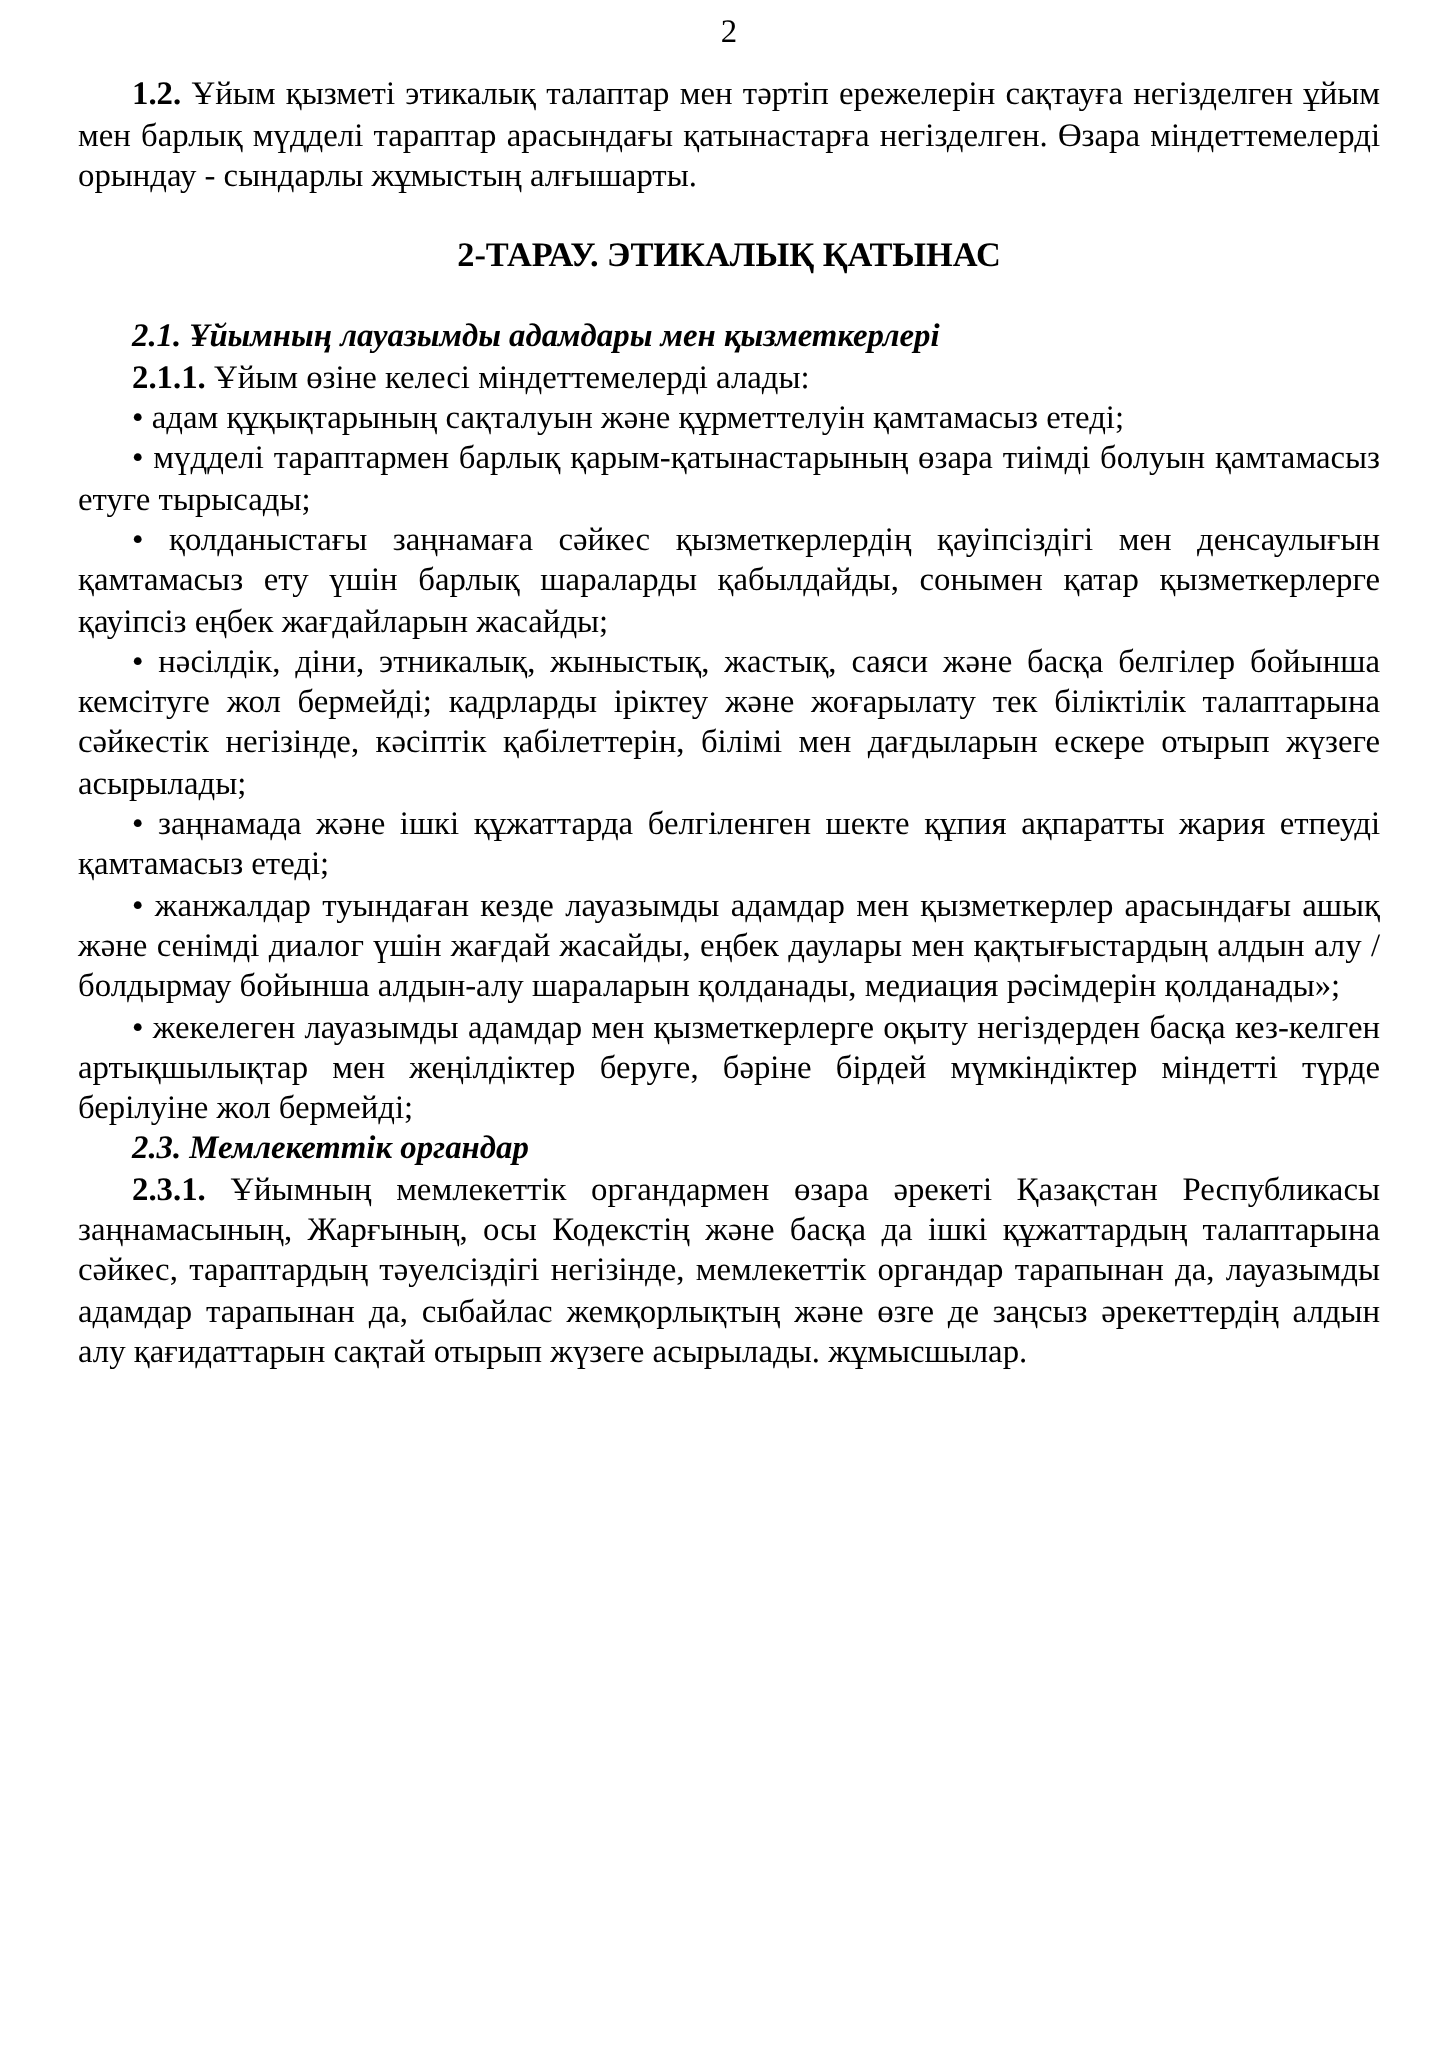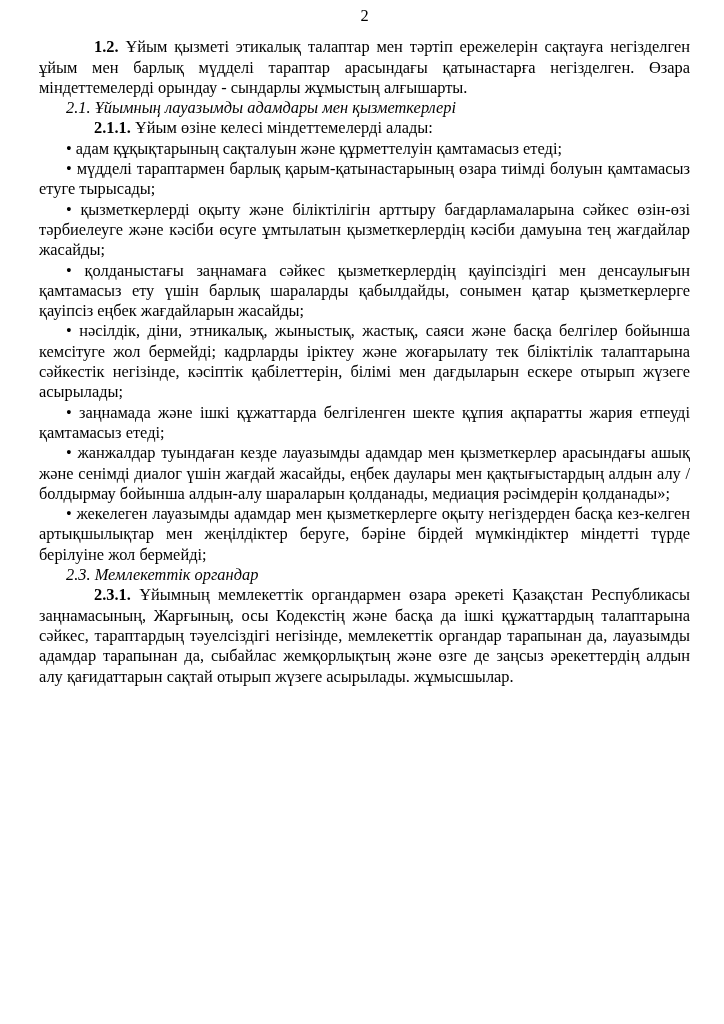--- a/index.html
+++ b/index.html
@@ -27,57 +27,56 @@
   }
   p.para {
     margin: 0;
     text-align: justify;
   }
   .indent {
     text-indent: 27px;
   }
   .num {
     font-weight: bold;
-    margin-left: 28px;
   }
   h1.chapter {
     font-size: 17.2px;
     font-weight: bold;
     text-align: center;
     margin: 20px 0 20px 0;
     line-height: 20.3px;
   }
   h2.section {
     font-size: 16.4px;
-    font-weight: normal;
+    font-weight: bold;
     font-style: italic;
     margin: 0;
     text-indent: 27px;
     line-height: 20.3px;
   }
 </style>
 </head>
 <body>
 
 <div class="page">
 
   <div class="page-number">2</div>
 
   <p class="para indent"><b class="num">1.2.</b> <span>Ұйым қызметі этикалық талаптар мен тәртіп ережелерін сақтауға негізделген ұйым мен барлық мүдделі тараптар арасындағы қатынастарға негізделген. Өзара міндеттемелерді орындау - сындарлы жұмыстың алғышарты.</span></p>
 
+  <h1 class="chapter">2-ТАРАУ. ЭТИКАЛЫҚ ҚАТЫНАС</h1>
 
   <h2 class="section">2.1. Ұйымның лауазымды адамдары мен қызметкерлері</h2>
 
   <p class="para indent"><b class="num">2.1.1.</b> <span>Ұйым өзіне келесі міндеттемелерді алады:</span></p>
 
   <p class="para indent">• адам құқықтарының сақталуын және құрметтелуін қамтамасыз етеді;</p>
 
   <p class="para indent">• мүдделі тараптармен барлық қарым-қатынастарының өзара тиімді болуын қамтамасыз етуге тырысады;</p>
 
-  <p class="para indent">• қызметкерлерді оқыту және біліктілігін арттыру бағдарламаларына сәйкес өзін-өзі тәрбиелеуге және кәсіби өсуге ұмтылатын қызметкерлердің кәсіби дамуына тең жағдайлар жасайды;</p>
 
 
   <p class="para indent">• қолданыстағы заңнамаға сәйкес қызметкерлердің қауіпсіздігі мен денсаулығын қамтамасыз ету үшін барлық шараларды қабылдайды, сонымен қатар қызметкерлерге қауіпсіз еңбек жағдайларын жасайды;</p>
 
   <p class="para indent">• нәсілдік, діни, этникалық, жыныстық, жастық, саяси және басқа белгілер бойынша кемсітуге жол бермейді; кадрларды іріктеу және жоғарылату тек біліктілік талаптарына сәйкестік негізінде, кәсіптік қабілеттерін, білімі мен дағдыларын ескере отырып жүзеге асырылады;</p>
 
   <p class="para indent">• заңнамада және ішкі құжаттарда белгіленген шекте құпия ақпаратты жария етпеуді қамтамасыз етеді;</p>
 
   <p class="para indent">• жанжалдар туындаған кезде лауазымды адамдар мен қызметкерлер арасындағы ашық және сенімді диалог үшін жағдай жасайды, еңбек даулары мен қақтығыстардың алдын алу / болдырмау бойынша алдын-алу шараларын қолданады, медиация рәсімдерін қолданады»;</p>
 

